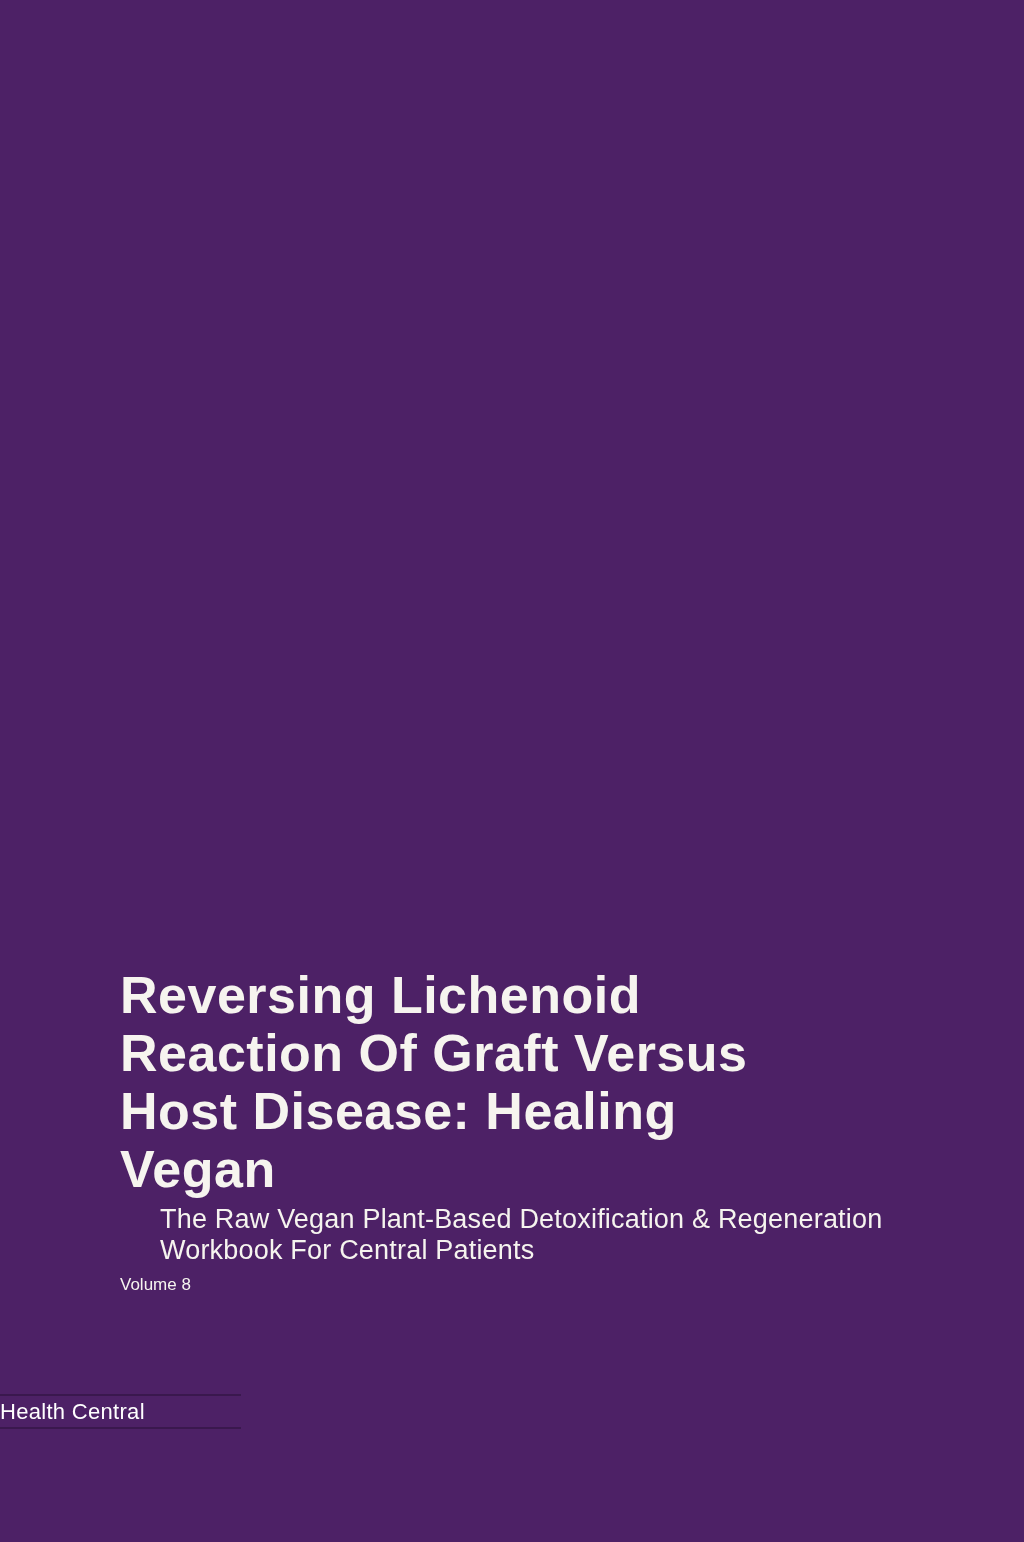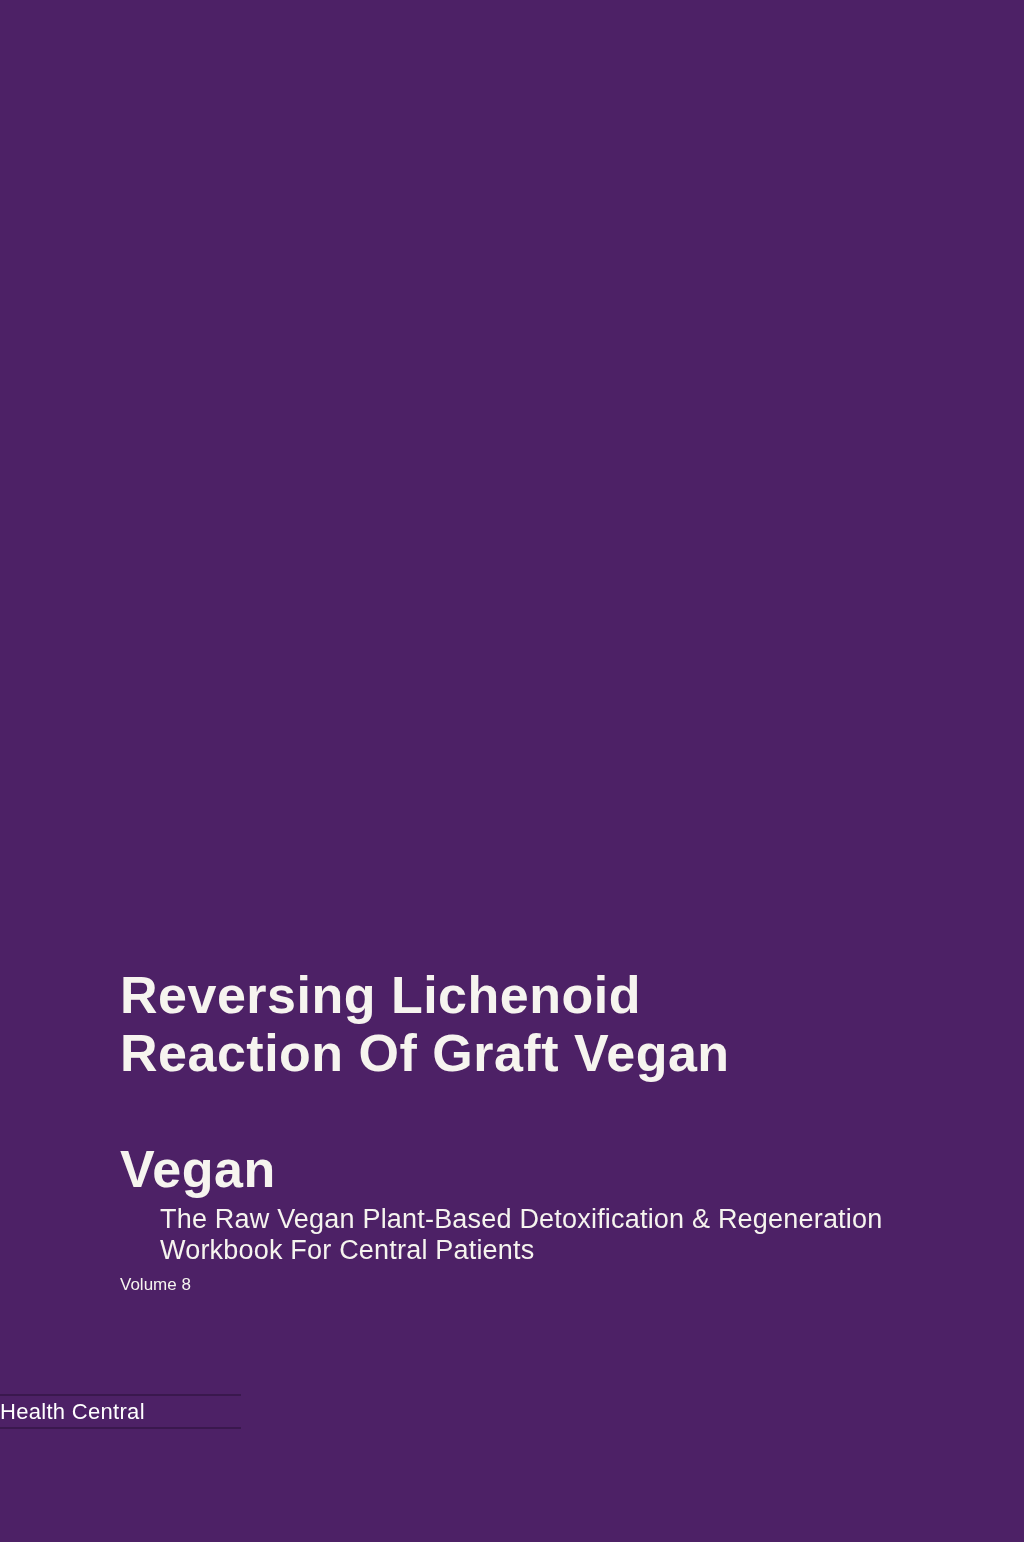--- a/index.html
+++ b/index.html
@@ -85,22 +85,22 @@
   .s8 { flex: 1; }
 </style>
 </head>
 <body>
 
 <div class="cover">
 
   <div class="title-block">
     <h1 class="book-title">
       <span>Reversing Lichenoid</span><br>
-      <span>Reaction Of Graft Vegan</span><br>
-      <br>
+      <span>Reaction Of Graft Versus</span><br>
+      <span>Host Disease: Healing</span><br>
       <span>Vegan</span>
     </h1>
     <div class="book-subtitle">
       <span>The Raw Vegan Plant-Based Detoxification &amp; Regeneration</span><br>
       <span>Workbook For Central Patients</span>
     </div>
     <div class="volume-label">Volume 8</div>
   </div>
 
   <div class="stripes">

